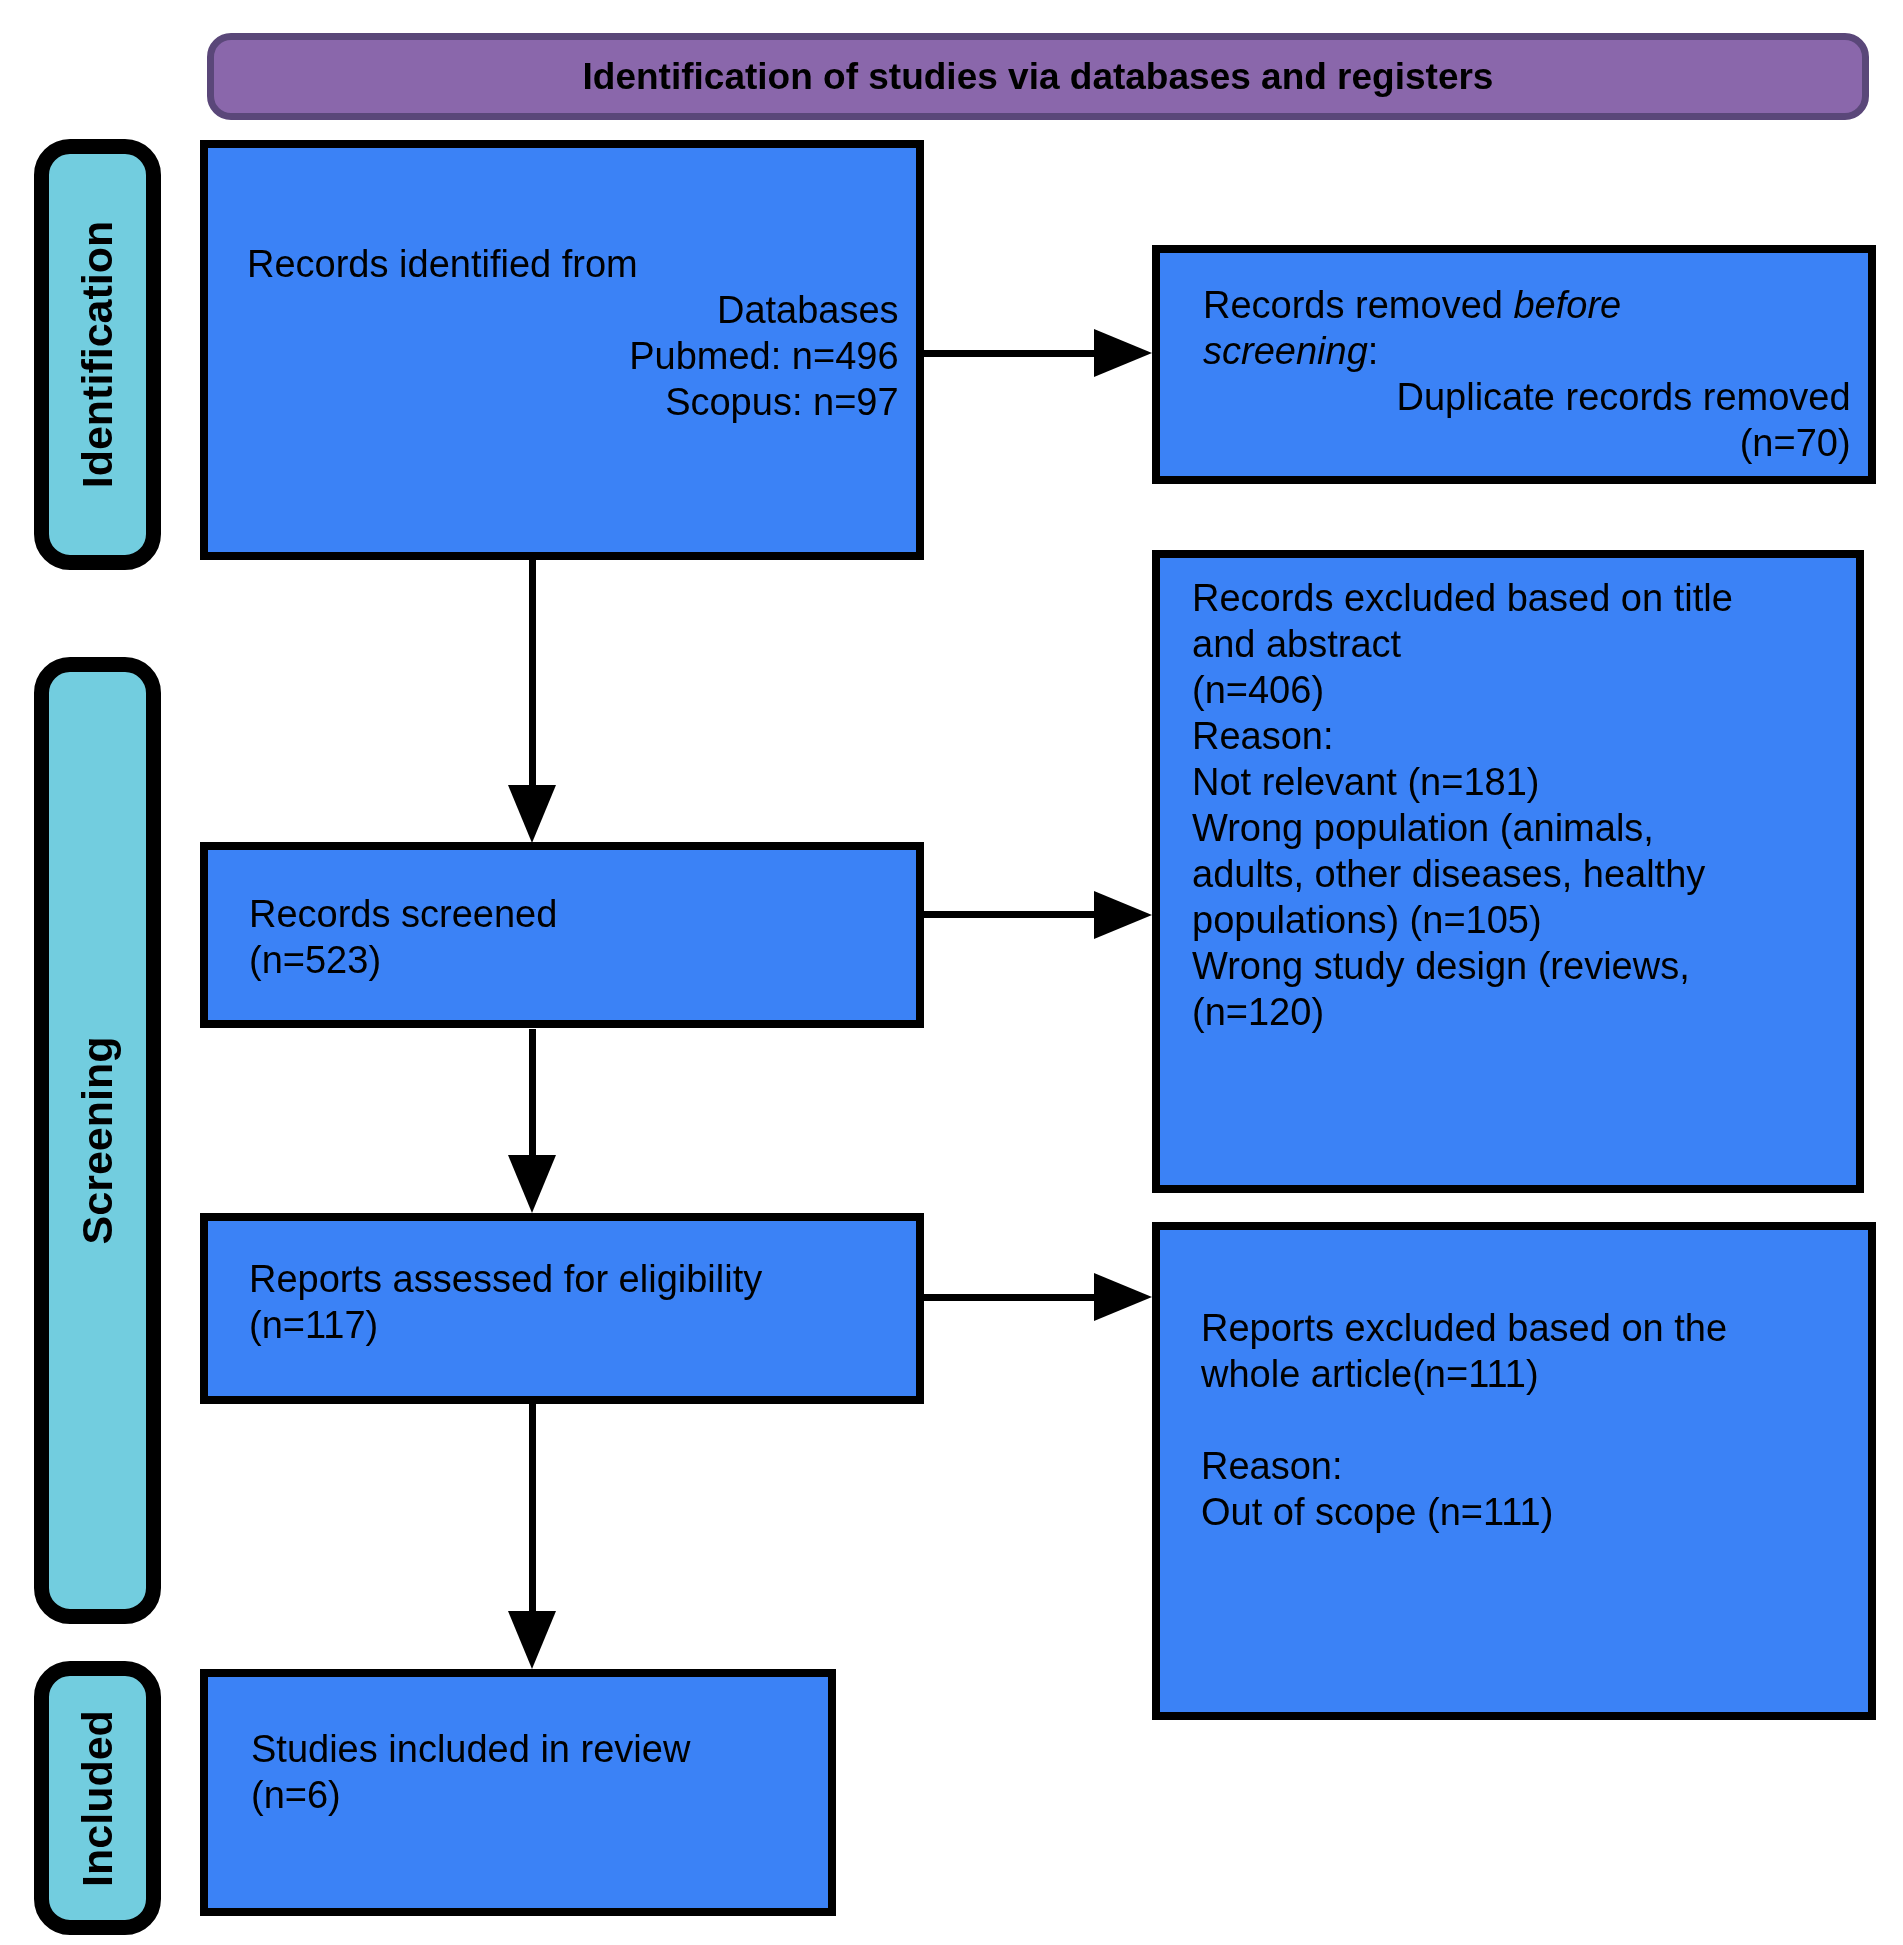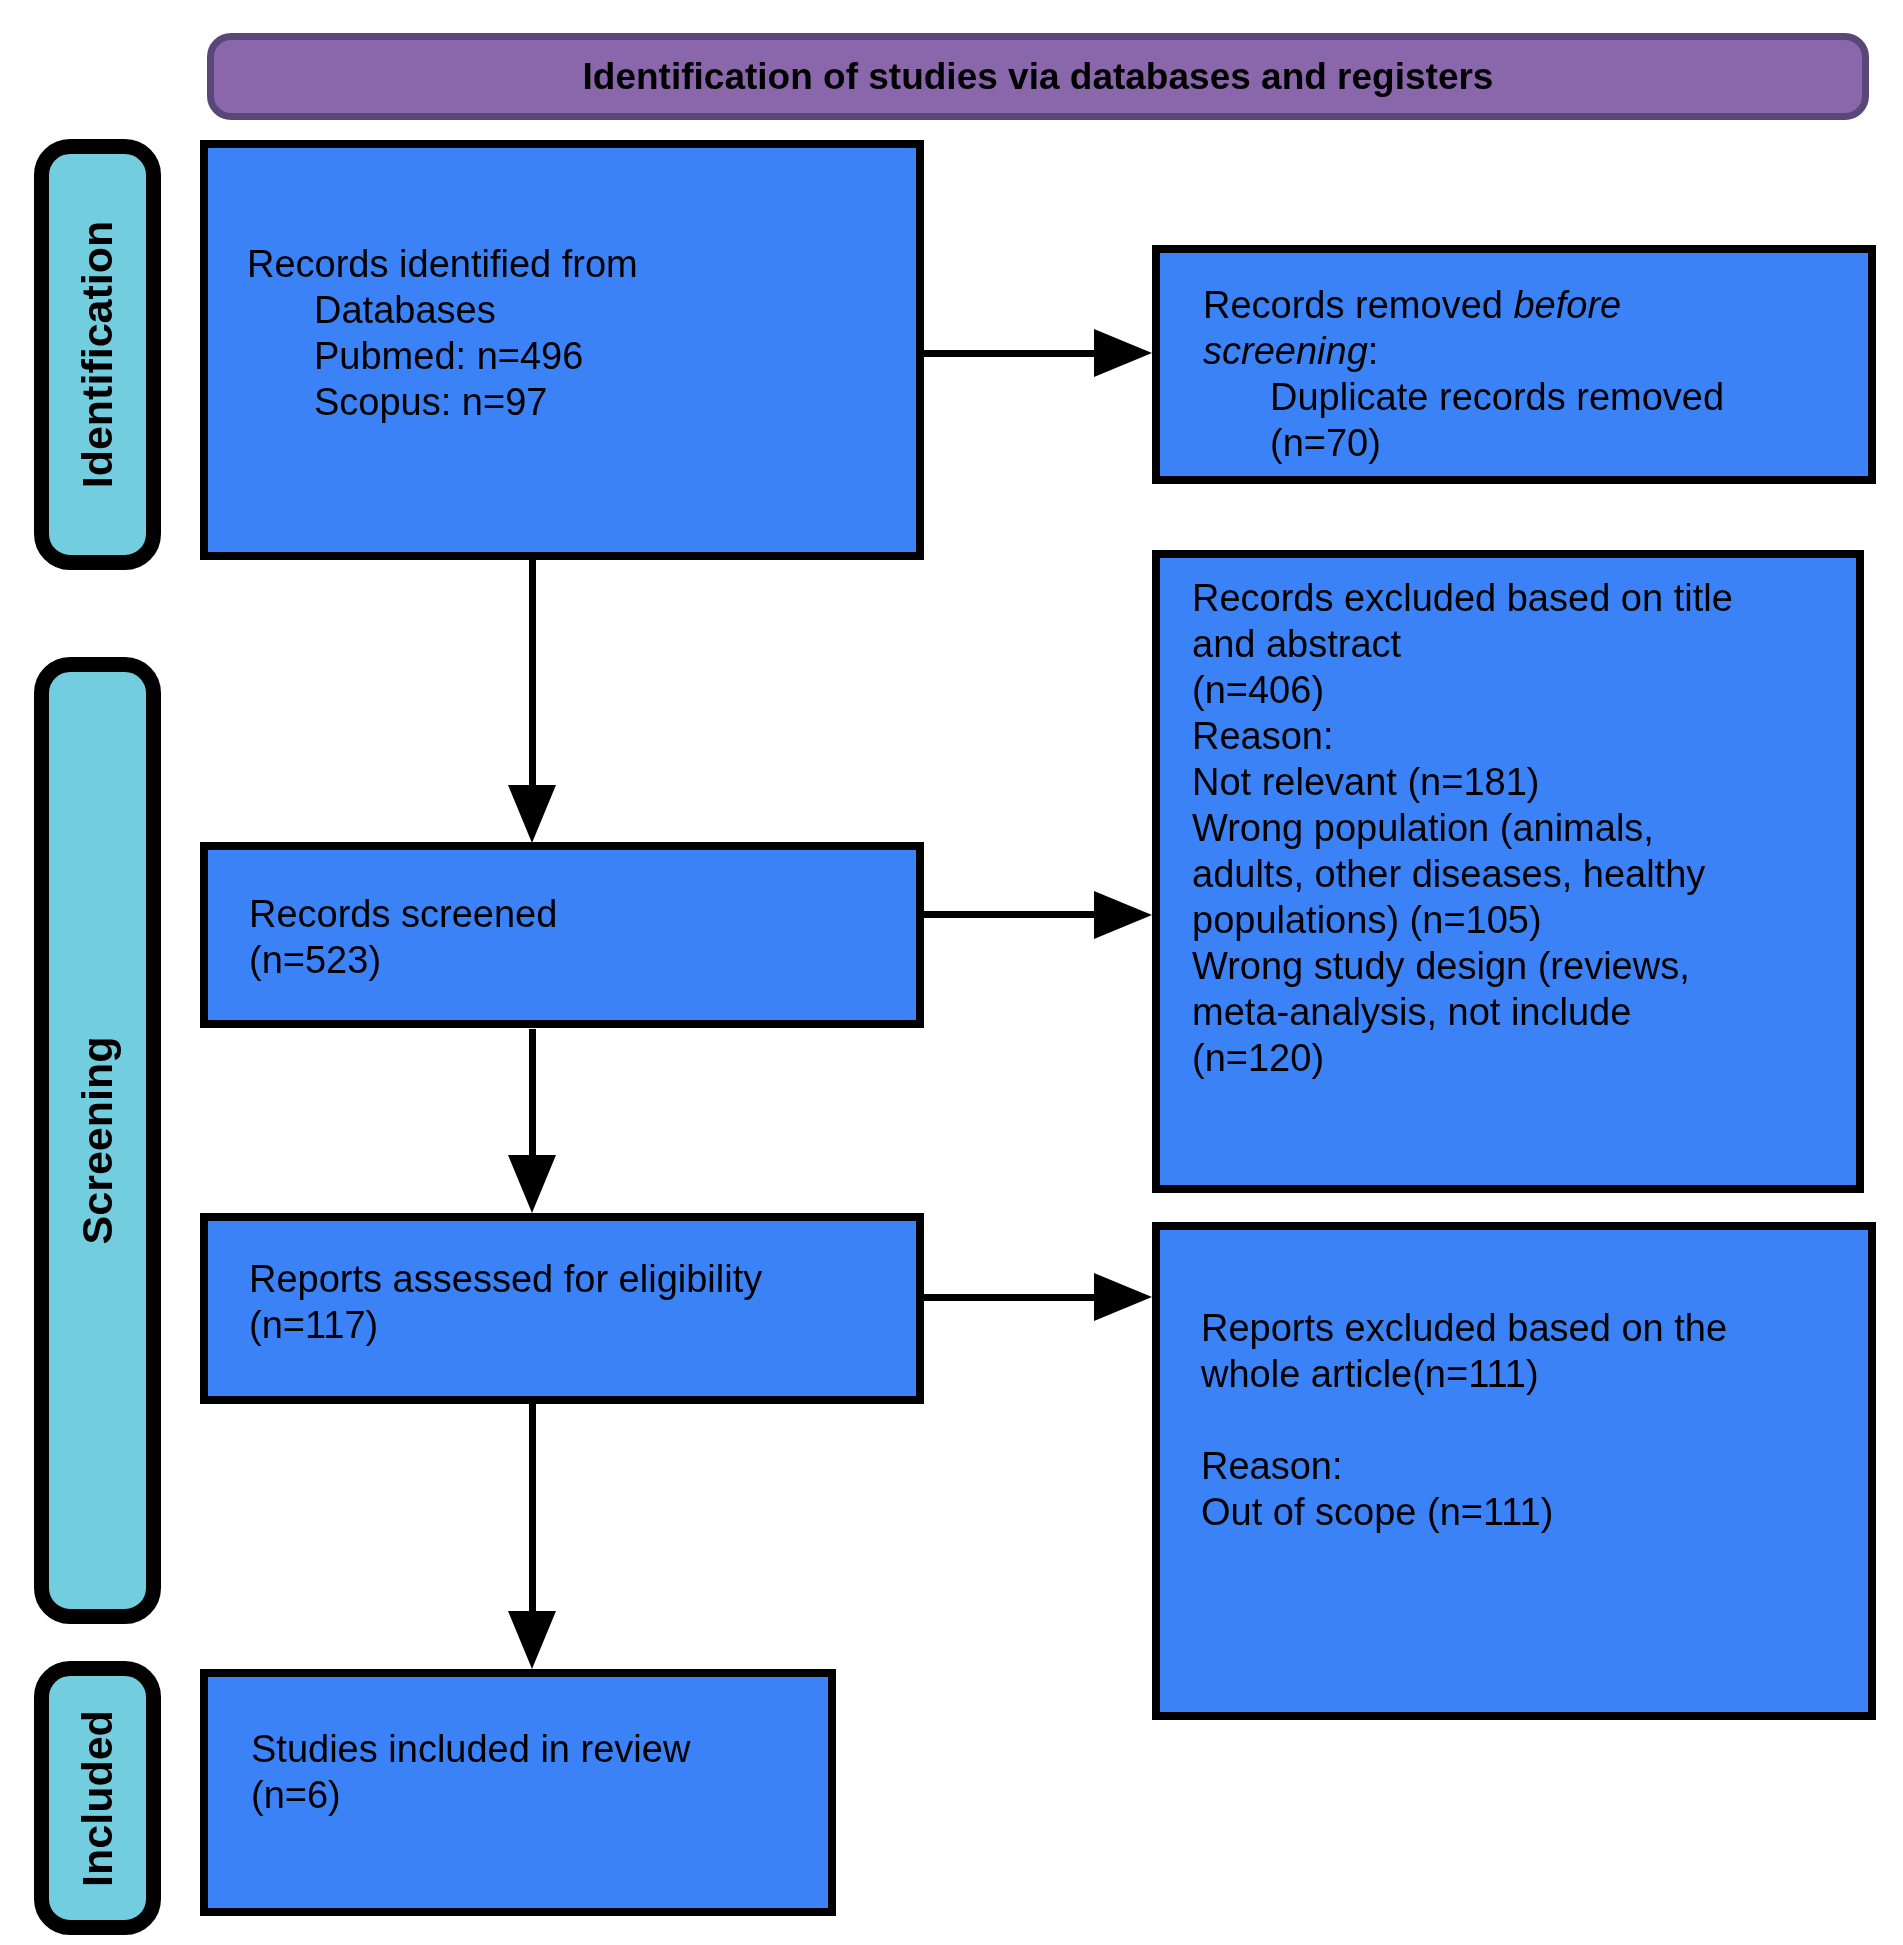--- a/index.html
+++ b/index.html
@@ -39,21 +39,21 @@
   #stage-included{top:1661px;height:274px;}
   
   .fbox{
     position:absolute;
     background:#3b82f6;
     border:8.7px solid #000;
     box-sizing:border-box;
     font-size:38px;line-height:46px;
   }
   .fbox .line{white-space:pre;min-height:46px;}
-  .fbox .line.indent{padding-left:67px;}
+  .fbox .line.indent{padding-left:67px;text-align:right;}
   .fbox .line em{font-style:italic;}
   #box-records-identified{left:200px;top:140px;width:724px;height:420px;padding:93px 17.4px 0 39px;}
   #box-records-removed{left:1152px;top:245px;width:724px;height:239px;padding:29px 17.4px 0 43px;}
   #box-records-screened{left:200px;top:842px;width:724px;height:186px;padding:41px 17.4px 0 41px;}
   #box-records-excluded{left:1152px;top:550px;width:712px;height:643px;padding:17.4px 17.4px 0 32px;}
   #box-reports-assessed{left:200px;top:1213px;width:724px;height:191px;padding:35px 17.4px 0 41px;}
   #box-reports-excluded{left:1152px;top:1222px;width:724px;height:498px;padding:75px 17.4px 0 41px;}
   #box-studies-included{left:200px;top:1669px;width:636px;height:247px;padding:49px 17.4px 0 43px;}
   
   .hline{position:absolute;height:7px;background:#000;}
@@ -97,21 +97,20 @@
 <div class="fbox" id="box-records-excluded">
     <div class="line"><span>Records excluded based on title</span></div>
     <div class="line"><span>and abstract</span></div>
     <div class="line"><span>(n=406)</span></div>
     <div class="line"><span>Reason:</span></div>
     <div class="line"><span>Not relevant (n=181)</span></div>
     <div class="line"><span>Wrong population (animals,</span></div>
     <div class="line"><span>adults, other diseases, healthy</span></div>
     <div class="line"><span>populations) (n=105)</span></div>
     <div class="line"><span>Wrong study design (reviews,</span></div>
-    <div class="line"><span>meta-analysis, not include</span></div>
     <div class="line"><span>(n=120)</span></div>
   </div>
 <div class="fbox" id="box-reports-assessed">
     <div class="line"><span>Reports assessed for eligibility</span></div>
     <div class="line"><span>(n=117)</span></div>
   </div>
 <div class="fbox" id="box-reports-excluded">
     <div class="line"><span>Reports excluded based on the</span></div>
     <div class="line"><span>whole article(n=111)</span></div>
     <div class="line"><span></span></div>

